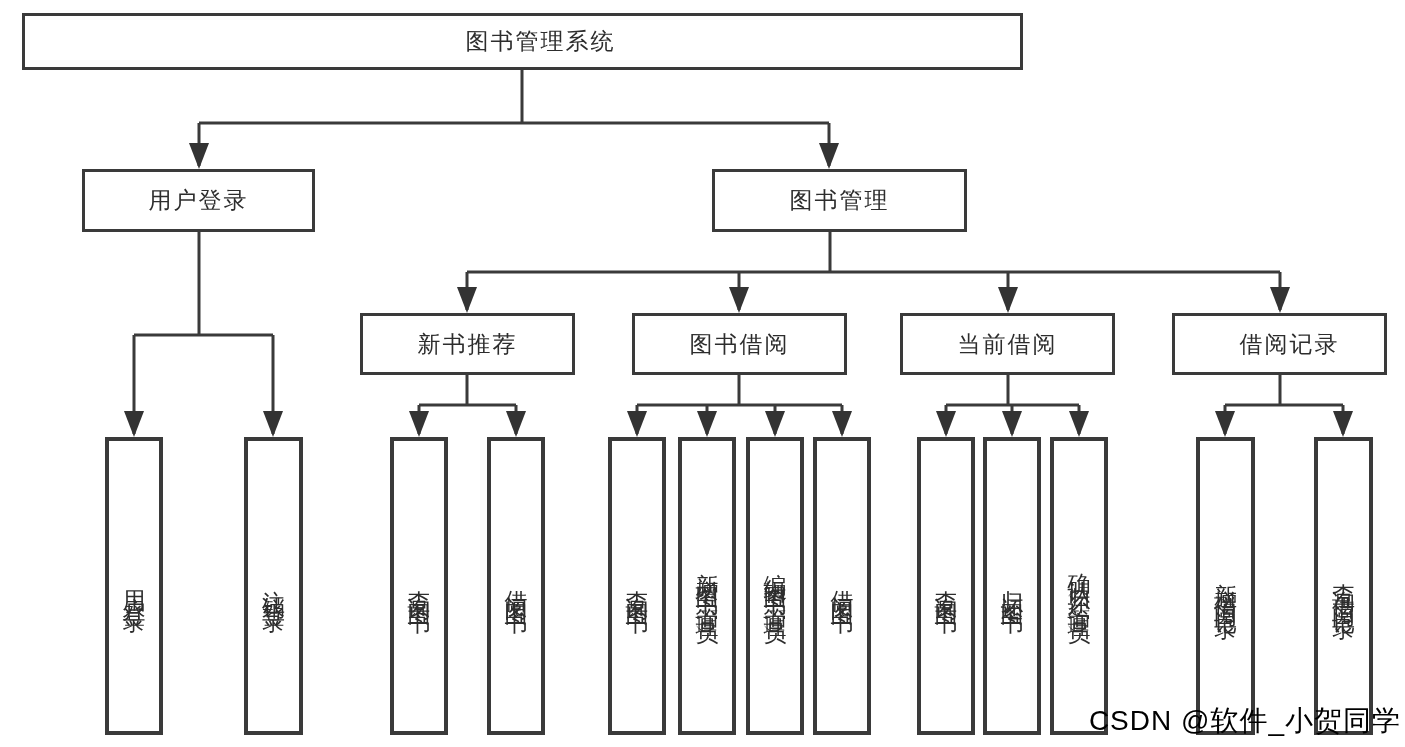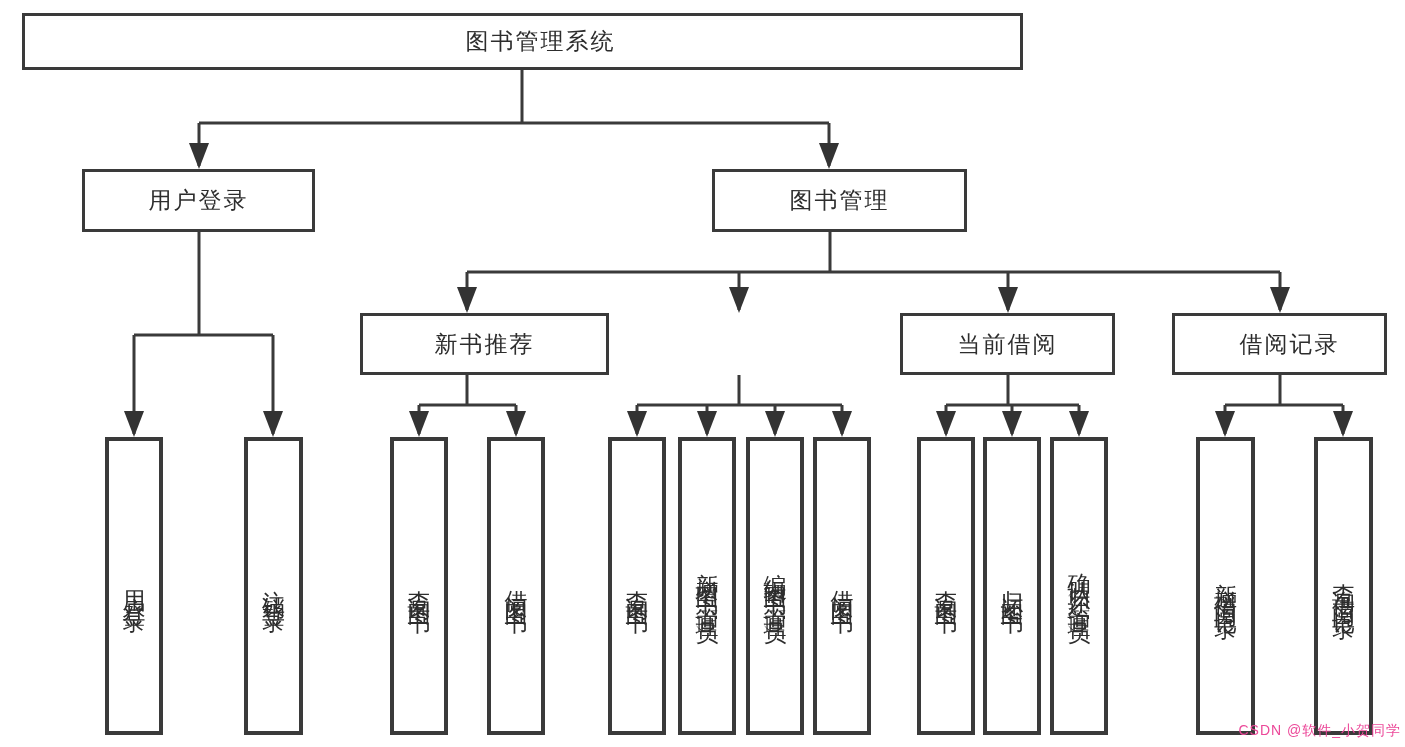--- a/index.html
+++ b/index.html
@@ -15,21 +15,21 @@
     font-size:23px;color:#2d2d2d;letter-spacing:2px;
     line-height:1;white-space:nowrap;
   }
   .leaf{border-width:4px;letter-spacing:0;}
   .vtext{
     writing-mode:vertical-rl;text-orientation:mixed;
     letter-spacing:7px;line-height:1;display:block;
   }
   .watermark{
     position:absolute;right:4px;bottom:7px;z-index:5;
-    color:#ec4899;font-size:14px;letter-spacing:1px;white-space:nowrap;
+    color:#000000;font-size:28px;letter-spacing:1px;white-space:nowrap;
   }
 </style>
 </head>
 <body>
 
 <div class="canvas">
 
   <svg class="wires" width="1405" height="747" viewBox="0 0 1405 747">
     <g stroke="#3a3a3a" stroke-width="3" fill="none">
 
@@ -75,21 +75,22 @@
       <polygon points="1215,411 1235,411 1225,437"></polygon>
       <polygon points="1333,411 1353,411 1343,437"></polygon>
     </g>
   </svg>
 
   <div class="node" style="left:22px;top:13px;width:1001px;height:57px;padding-left:36px;">图书管理系统</div>
 
   <div class="node" style="left:82px;top:169px;width:233px;height:63px;">用户登录</div>
   <div class="node" style="left:712px;top:169px;width:255px;height:63px;">图书管理</div>
 
-  <div class="node" style="left:360px;top:313px;width:249px;height:62px;">新书推荐</div>
+  <div class="node" style="left:360px;top:313px;width:215px;height:62px;">新书推荐</div>
+  <div class="node" style="left:632px;top:313px;width:215px;height:62px;">图书借阅</div>
   <div class="node" style="left:900px;top:313px;width:215px;height:62px;">当前借阅</div>
   <div class="node" style="left:1172px;top:313px;width:215px;height:62px;padding-left:20px;">借阅记录</div>
 
   <div class="node leaf" style="left:105px;top:437px;width:58px;height:298px;">
     <span class="vtext">用户登录</span>
   </div>
   <div class="node leaf" style="left:244px;top:437px;width:59px;height:298px;">
     <span class="vtext">注销登录</span>
   </div>
 

